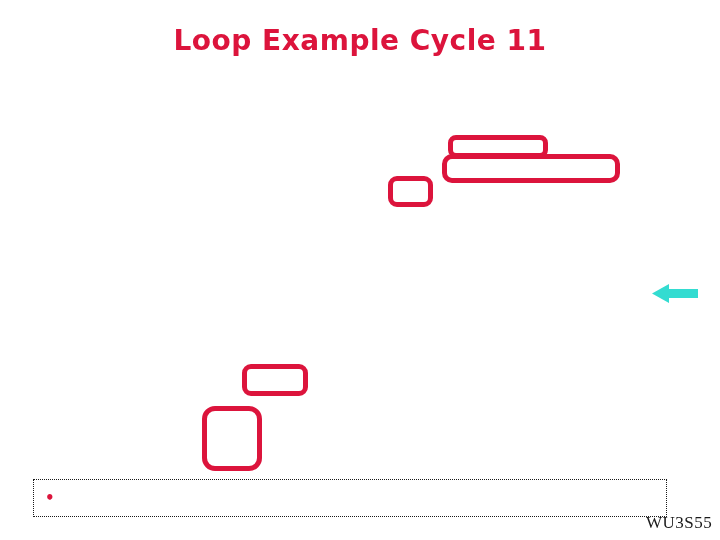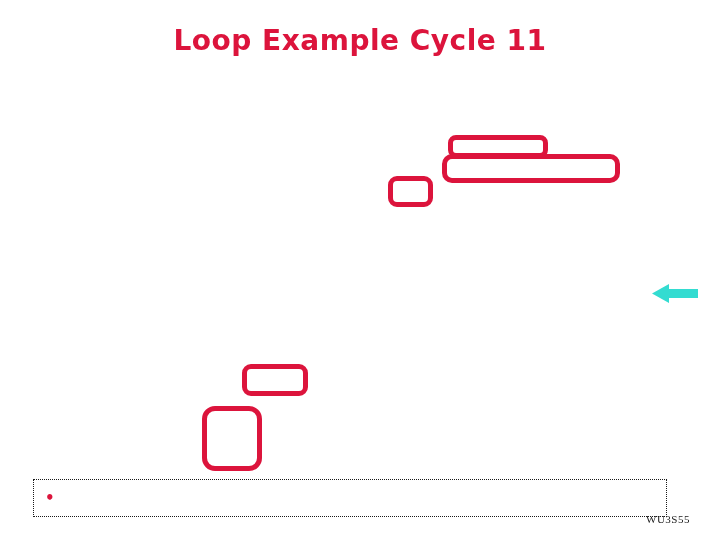--- a/index.html
+++ b/index.html
@@ -65,21 +65,21 @@
     font-size: 20px;
     font-weight: bold;
     letter-spacing: 0.3px;
     white-space: nowrap;
   }
   .watermark {
     position: absolute;
     left: 646px;
     top: 513px;
     font-family: "Liberation Serif", "DejaVu Serif", serif;
-    font-size: 11px;
+    font-size: 17px;
     letter-spacing: 0.5px;
     color: var(--ink, #1a1a1a);
   }
 </style>
 </head>
 <body>
 
 <div class="slide">
 
   <h1 class="title">Loop Example Cycle 11</h1>

